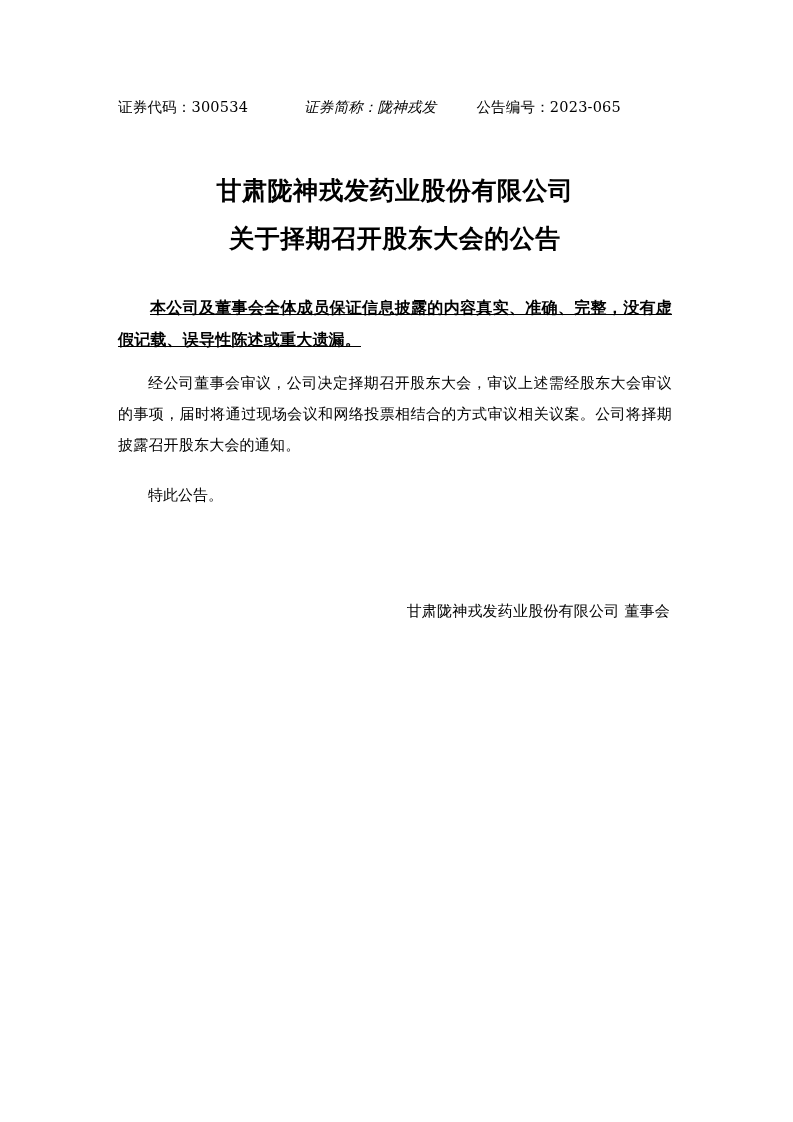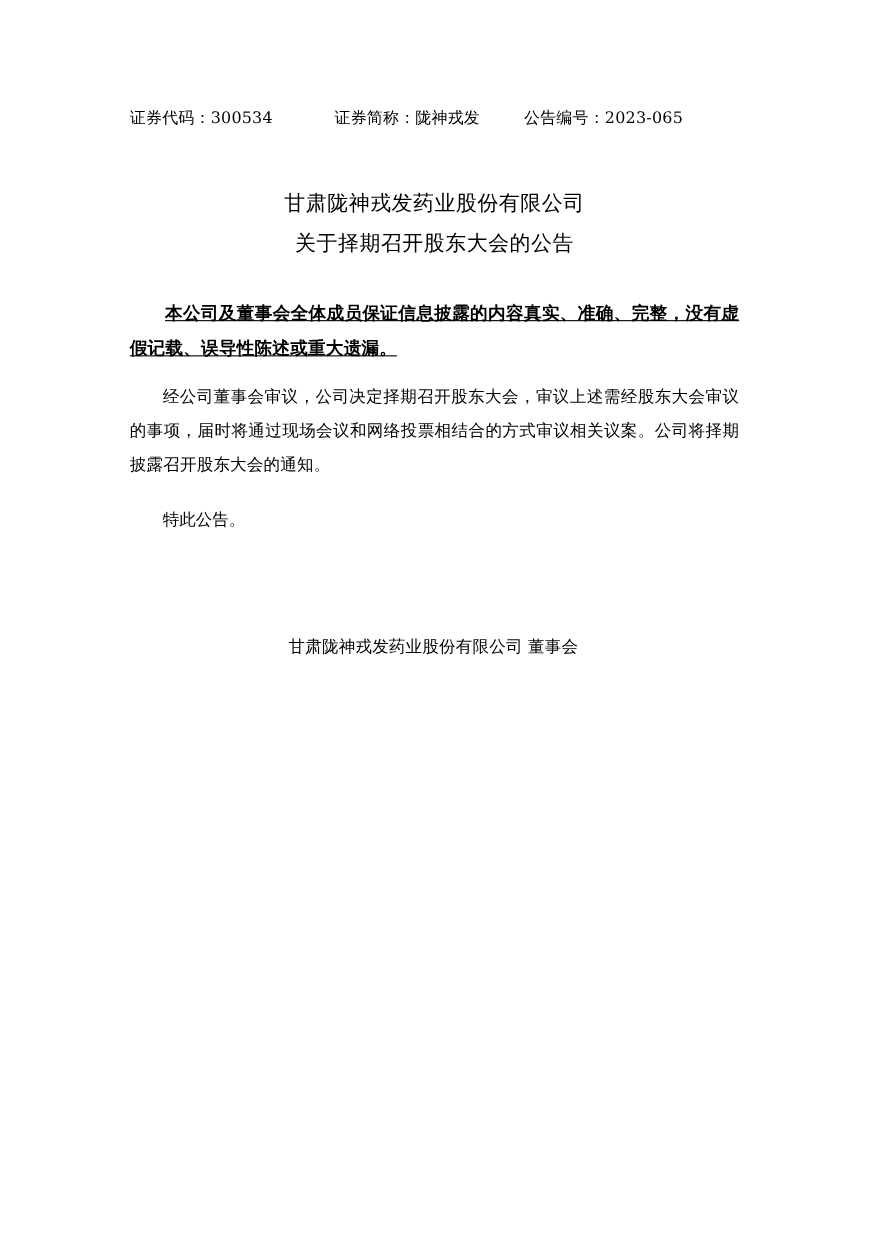--- a/index.html
+++ b/index.html
@@ -28,32 +28,33 @@
     letter-spacing: 0.2px;
     margin-top: 14px;
     margin-bottom: 0;
   }
   .header-code {
     white-space: nowrap;
   }
   .header-abbr {
     white-space: nowrap;
     margin-left: 56px;
+    font-style: italic;
   }
   .header-no {
     white-space: nowrap;
     margin-left: 40px;
   }
   .title-block {
     margin-top: 50px;
     text-align: center;
   }
   .title-line {
-    font-size: 19px;
-    font-weight: normal;
+    font-size: 25px;
+    font-weight: bold;
     line-height: 1.9;
     letter-spacing: 0.5px;
   }
   .bold-para {
     margin-top: 30px;
     font-size: 16px;
     font-weight: bold;
     line-height: 2.0;
     text-align: justify;
     text-indent: 2em;
@@ -72,21 +73,21 @@
     margin-top: 12px;
   }
   .notice-para {
     margin-top: 20px;
     font-size: 15px;
     line-height: 2.0;
     text-indent: 2em;
   }
   .sign-block {
     margin-top: 86px;
-    text-align: center;
+    text-align: right;
     padding-right: 2px;
   }
   .sign-line {
     font-size: 15px;
     line-height: 2.1;
     letter-spacing: 0.2px;
   }
 </style>
 </head>
 <body>

